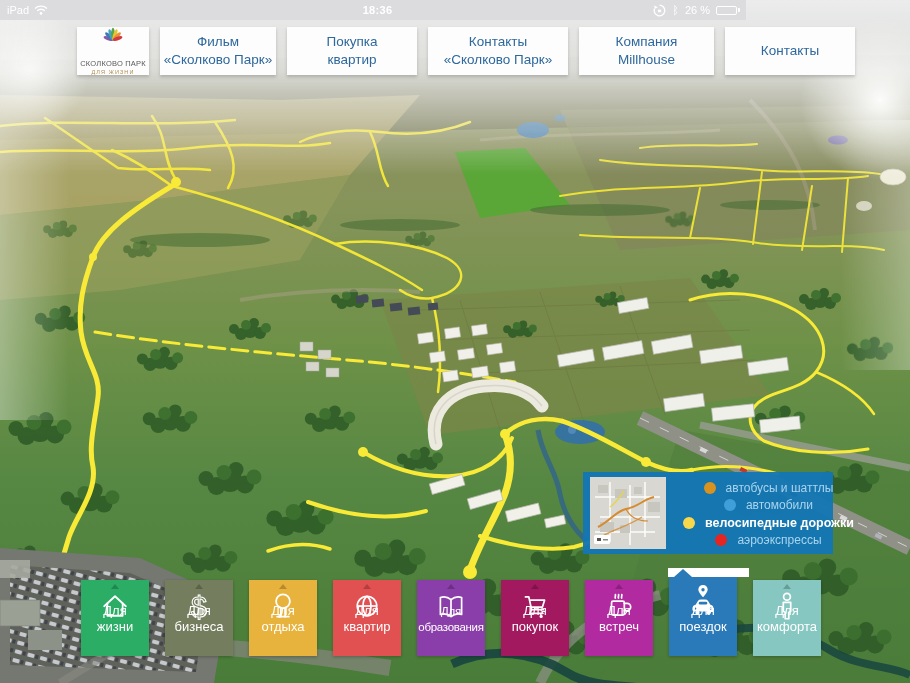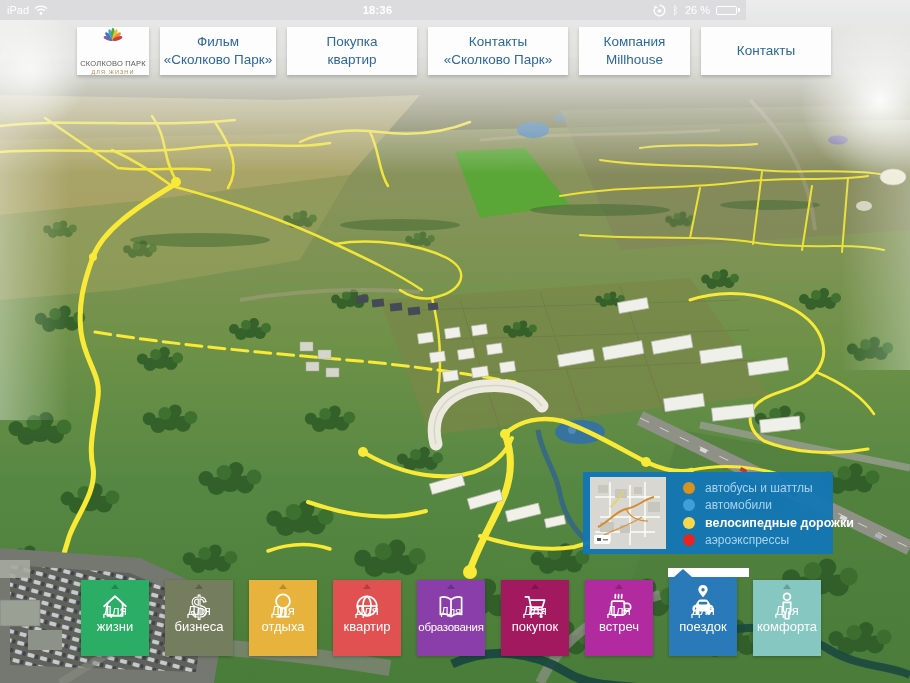--- a/index.html
+++ b/index.html
@@ -23,27 +23,27 @@
   .batt-nub{width:2px;height:4px;background:#fff;border-radius:0 1px 1px 0;}
 
   
   .nav{position:absolute;left:77px;top:27px;display:flex;gap:11px;z-index:30;}
   .nav-tile{background:#fdfdfd;height:48px;box-shadow:0 2px 3px rgba(60,60,60,.25);
             display:flex;flex-direction:column;align-items:center;justify-content:center;cursor:pointer;}
   .logo-tile{width:72px;}
   .logo-title{font-size:7.5px;color:#5a5a5a;letter-spacing:.2px;margin-top:18px;}
   .logo-sub{font-size:5.5px;color:#b08b4f;letter-spacing:1.1px;margin-top:1px;}
   .nav-tab{color:#2e689c;font-size:13.5px;line-height:18px;text-align:center;}
-  .tab-1{width:116px}.tab-2{width:130px}.tab-3{width:140px}.tab-4{width:111px}.tab-5{width:130px}
+  .tab-1{width:116px}.tab-2{width:130px}.tab-3{width:140px}.tab-4{width:135px}.tab-5{width:130px}
 
   
   .legend{position:absolute;left:583px;top:472px;width:250px;height:82px;
           background:rgba(20,118,180,.96);z-index:20;}
   .minimap{position:absolute;left:7px;top:5px;width:76px;height:72px;display:block;}
-  .legend-items{position:absolute;left:100px;top:7px;display:flex;flex-direction:column;}
+  .legend-items{position:absolute;left:100px;top:7px;display:flex;flex-direction:column;align-items:center;}
   .legend-row{display:flex;align-items:center;gap:10px;height:17.5px;}
   .legend-dot{width:12px;height:12px;border-radius:50%;flex:0 0 auto;}
   .legend-label{font-size:12px;color:#a9d4ef;white-space:nowrap;}
   .legend-row.bold .legend-label{color:#fff;font-weight:bold;font-size:12.5px;}
 
   
   .callout{position:absolute;left:668px;top:568px;width:81px;height:9px;background:#fff;z-index:22;}
   .callout-notch{position:absolute;left:6px;top:1px;width:0;height:0;
                  border-left:9px solid transparent;border-right:9px solid transparent;
                  border-bottom:8px solid #2a79b8;}

